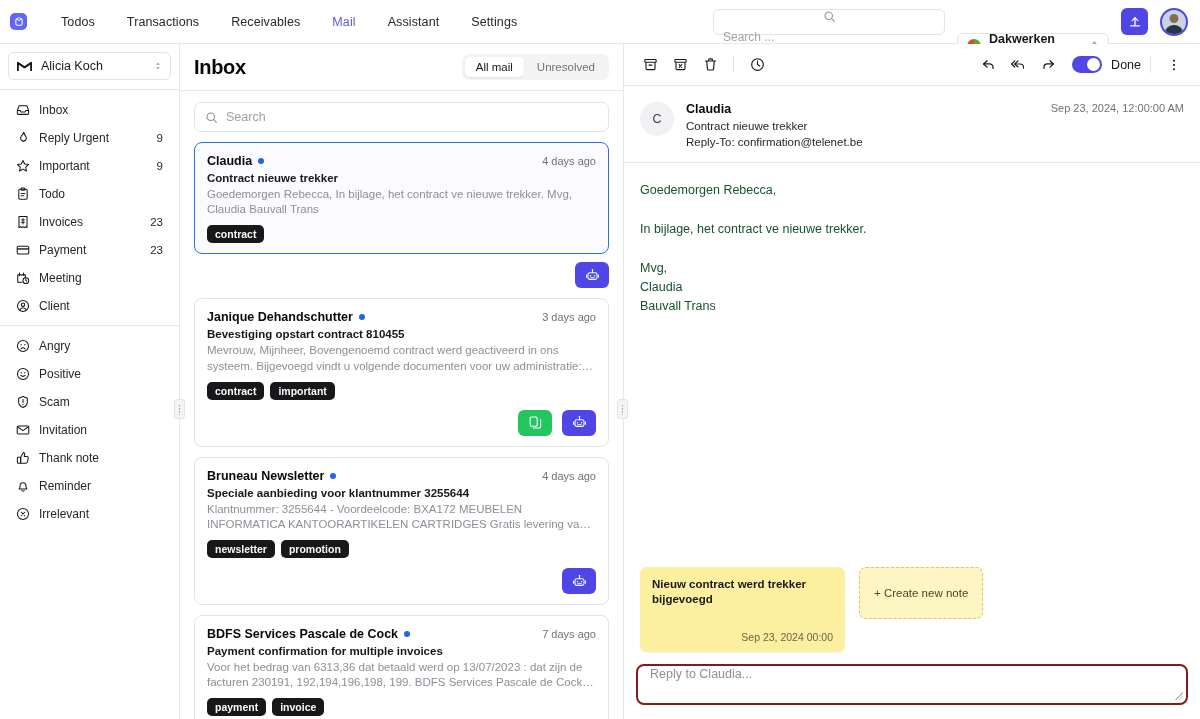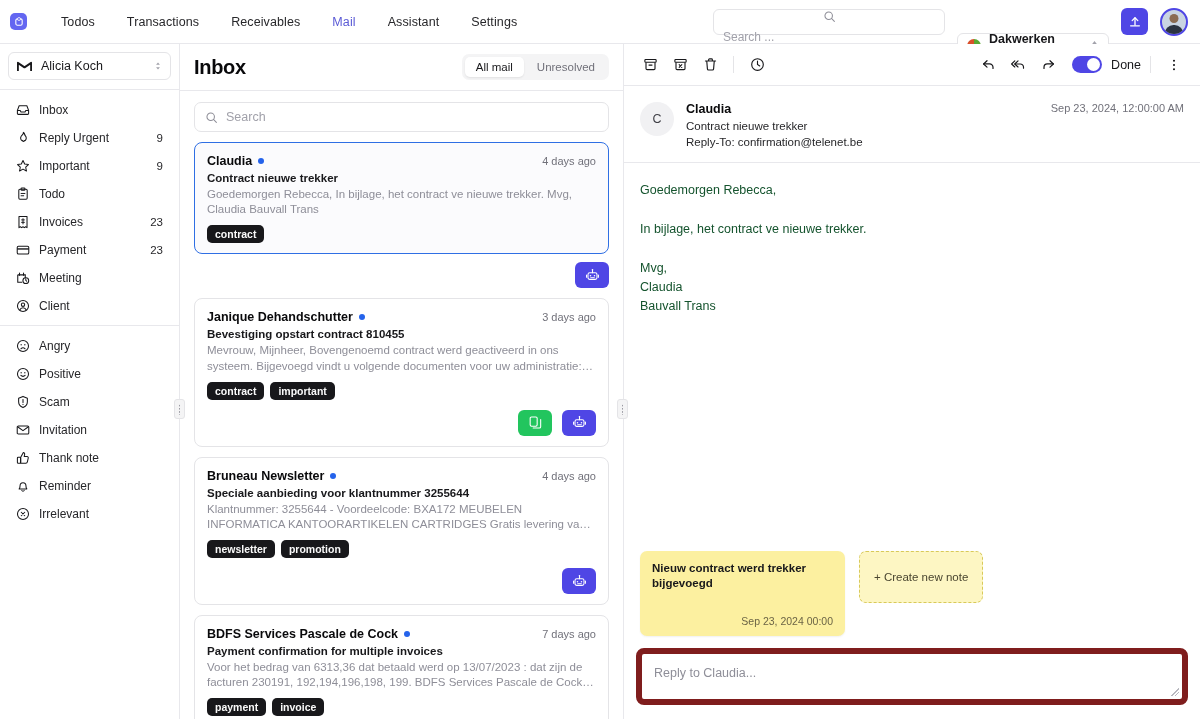--- a/index.html
+++ b/index.html
@@ -205,21 +205,21 @@
     max-width: 205px; box-shadow: 0 1px 2px rgba(0,0,0,.06);
   }
   .note-text { font-size: 11.5px; font-weight: bold; color: #18181b; line-height: 1.3; }
   .note-date { font-size: 10.5px; color: #6b6445; text-align: right; margin-top: 24px; }
   .note-new {
     background: #fdf6c3; border: 1.5px dashed #d8c95a; border-radius: 7px;
     padding: 19px 14px; font-size: 11.5px; color: #4a4630; cursor: pointer;
   }
   .reply-wrap { padding: 0 12px 14px 12px; }
   .reply-box {
-    border: 6px solid #7f1d1d; border-radius: 8px; height: 57px; padding: 12px 12px;
+    border: 2px solid #7f1d1d; border-radius: 8px; height: 41px; padding: 1px 12px;
     position: relative; background: #fff;
   }
   .reply-box textarea {
     width: 100%; height: 100%; border: 0; outline: 0; resize: none;
     font-family: inherit; font-size: 12.5px; color: #18181b; background: transparent;
   }
   .reply-box textarea::placeholder { color: #8e8e98; }
   .resize-grip {
     position: absolute; right: 3px; bottom: 3px; width: 8px; height: 8px;
     background-image: linear-gradient(135deg, transparent 48%, #b8b8bf 48% 58%, transparent 58%),

